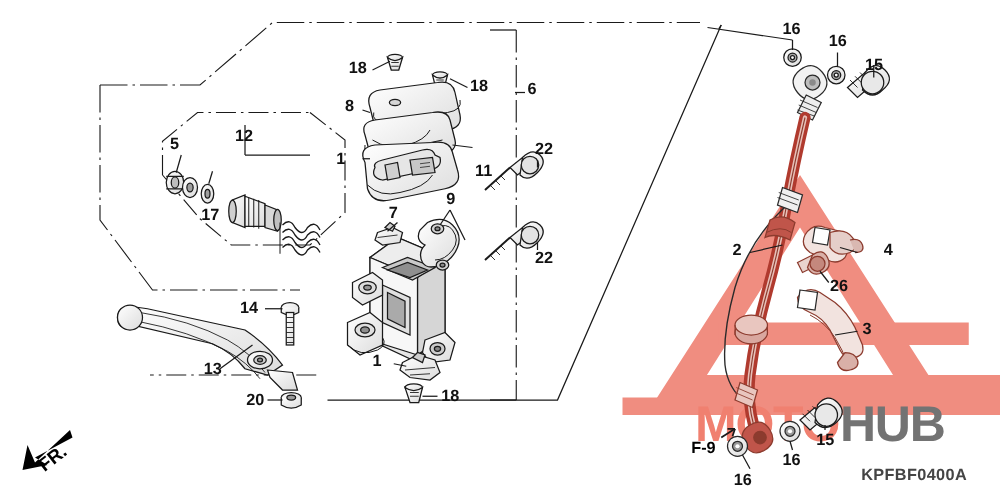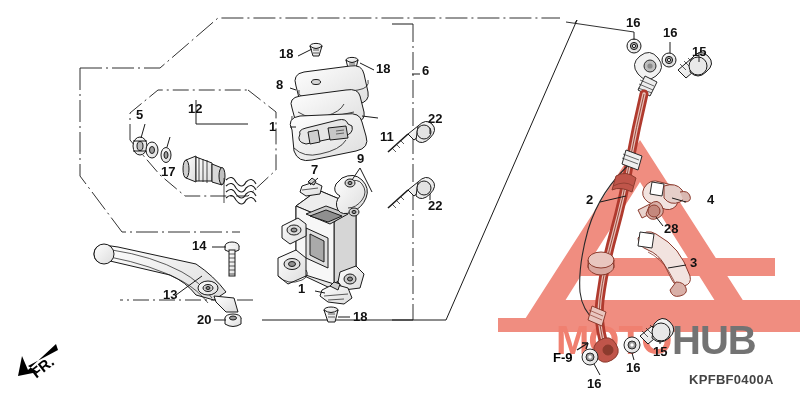--- a/index.html
+++ b/index.html
@@ -410,21 +410,21 @@
   <div class="lbl" style="left:653px;top:345px;">15</div>
   <div class="lbl" style="left:626px;top:16px;">16</div>
   <div class="lbl" style="left:663px;top:26px;">16</div>
   <div class="lbl" style="left:626px;top:361px;">16</div>
   <div class="lbl" style="left:587px;top:377px;">16</div>
   <div class="lbl" style="left:161px;top:121px;margin-top:44px;">17</div>
   <div class="lbl" style="left:279px;top:47px;">18</div>
   <div class="lbl" style="left:376px;top:62px;">18</div>
   <div class="lbl" style="left:353px;top:310px;">18</div>
   <div class="lbl" style="left:197px;top:313px;">20</div>
-  <div class="lbl" style="left:664px;top:222px;">28</div>
+  <div class="lbl" style="left:664px;top:222px;">26</div>
   <div class="lbl" style="left:428px;top:112px;">22</div>
   <div class="lbl" style="left:428px;top:199px;">22</div>
 
   <div class="f9" style="left:553px;top:350px;">F-9</div>
   <div class="pn" style="left:689px;top:372px;">KPFBF0400A</div>
   <div class="frtxt" style="left:38px;top:364px;">FR.</div>
 
 </div>
 
 </body></html>

